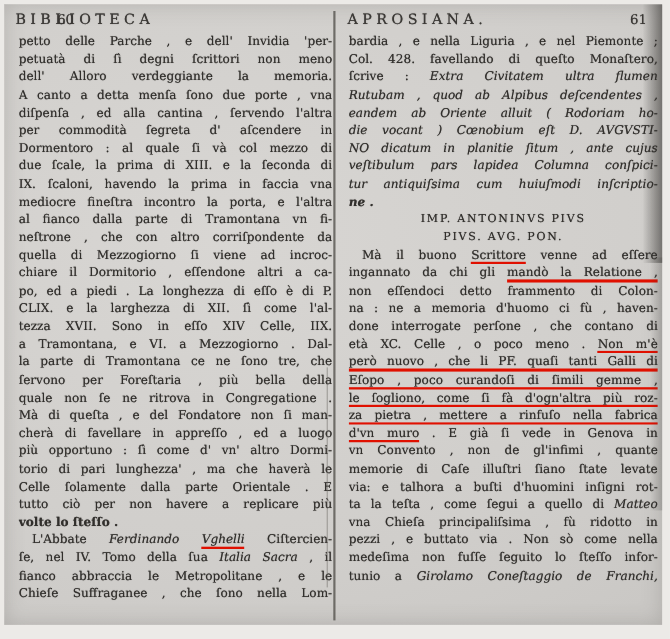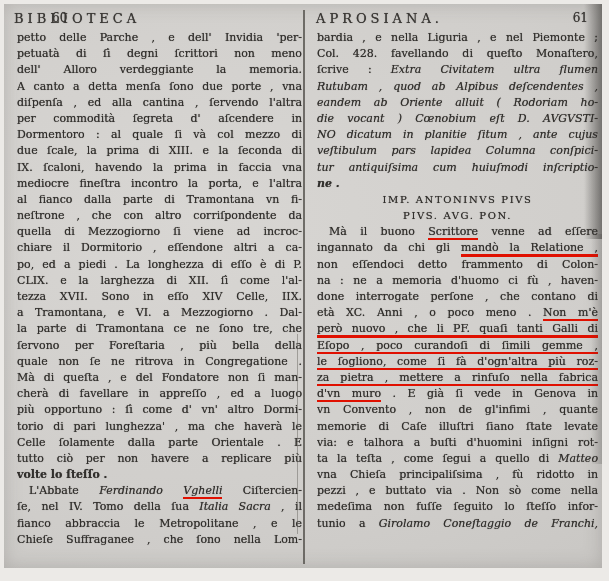--- a/index.html
+++ b/index.html
@@ -99,21 +99,21 @@
         <div class="tl"><span class="i">veſtibulum pars lapidea Columna conſpici-</span></div>
         <div class="tl"><span class="i">tur antiquiſsima cum huiuſmodi inſcriptio-</span></div>
         <div class="tl a-l"><span class="i">ne .</span></div>
         <div class="tl a-c"><span>IMP. ANTONINVS PIVS</span></div>
         <div class="tl a-c"><span>PIVS. AVG. PON.</span></div>
         <div class="tl ind"><span>Mà il buono </span><span class="r">Scrittore</span><span> venne ad eſſere</span></div>
         <div class="tl"><span>ingannato da chi gli </span><span class="r">mandò la Relatione ,</span></div>
         <div class="tl"><span>non eſſendoci detto frammento di Colon-</span></div>
         <div class="tl"><span>na : ne a memoria d'huomo ci fù , haven-</span></div>
         <div class="tl"><span>done interrogate perſone , che contano di</span></div>
-        <div class="tl"><span>età XC. Anni , o poco meno . </span><span class="r">Non m'è</span></div>
+        <div class="tl"><span>età XC. Celle , o poco meno . </span><span class="r">Non m'è</span></div>
         <div class="tl"><span class="r">però nuovo , che li PF. quaſi tanti Galli di</span></div>
         <div class="tl"><span class="r">Eſopo , poco curandoſi di ſimili gemme ,</span></div>
         <div class="tl"><span class="r">le ſogliono, come ſi fà d'ogn'altra più roz-</span></div>
         <div class="tl"><span class="r">za pietra , mettere a rinfuſo nella fabrica</span></div>
         <div class="tl"><span class="r">d'vn muro</span><span> . E già ſi vede in Genova in</span></div>
         <div class="tl"><span>vn Convento , non de gl'infimi , quante</span></div>
         <div class="tl"><span>memorie di Caſe illuſtri ſiano ſtate levate</span></div>
         <div class="tl"><span>via: e talhora a buſti d'huomini inſigni rot-</span></div>
         <div class="tl"><span>ta la teſta , come ſegui a quello di </span><span class="i">Matteo</span></div>
         <div class="tl"><span>vna Chieſa principaliſsima , fù ridotto in</span></div>

